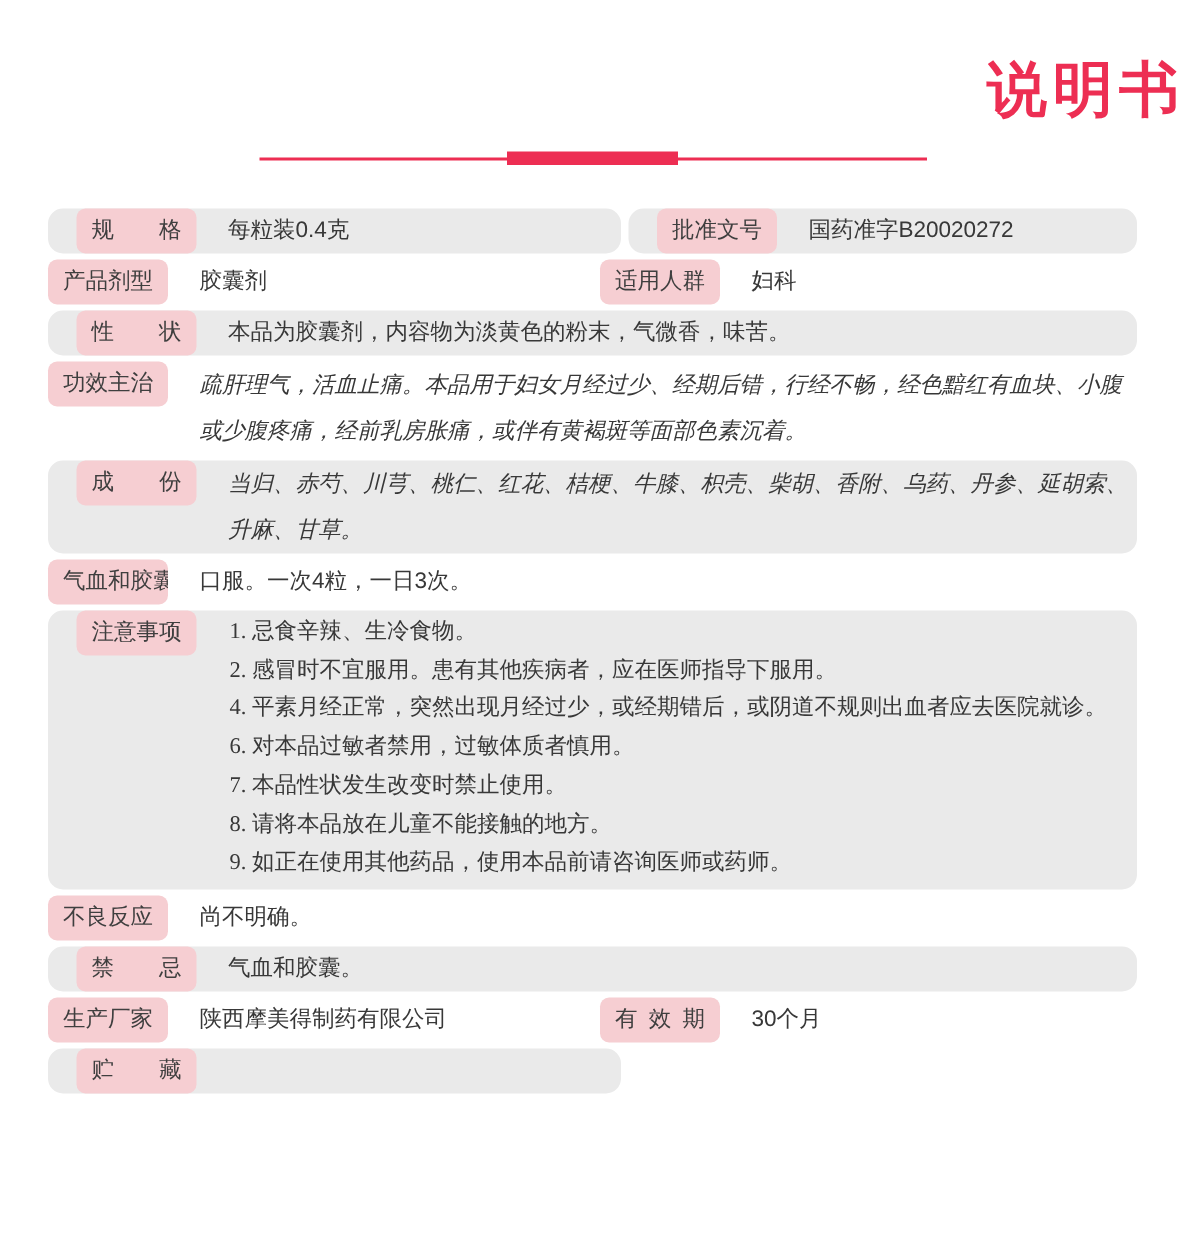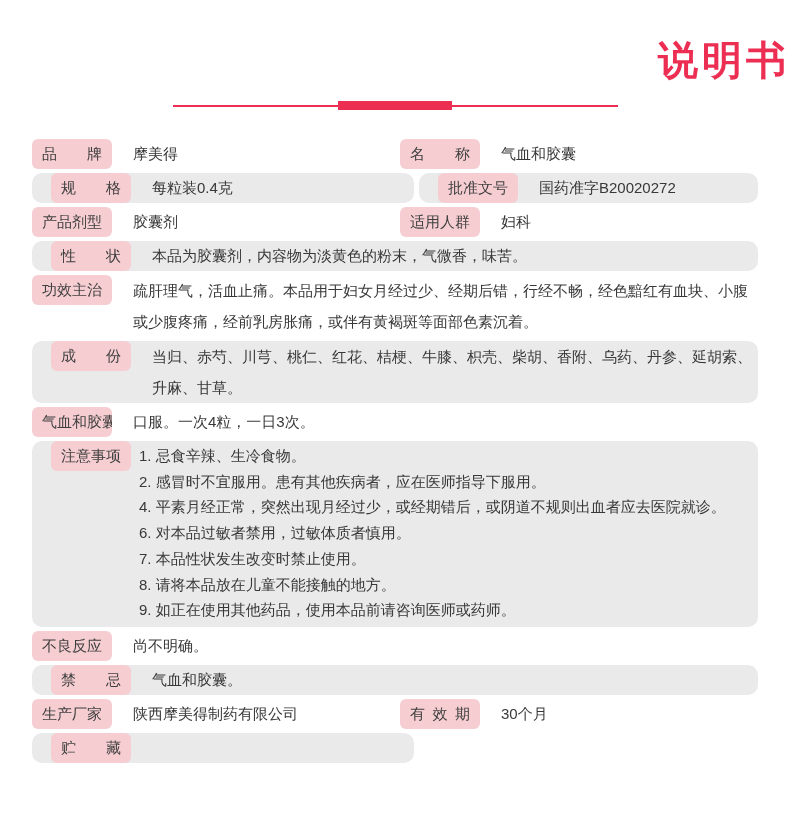--- a/index.html
+++ b/index.html
@@ -48,49 +48,39 @@
     white-space:nowrap;
     overflow:hidden;
   }
   .value{
     flex:1;
     margin-left:21px;
     line-height:30px;
     color:#383838;
     min-height:30px;
   }
-  .value.wrap{line-height:31px;}
-  .list{flex:1;margin-left:8px;padding:2px 0 4px;}
+  .value.wrap{line-height:31px;font-style:italic;}
+  .list{flex:1;margin-left:22px;padding:2px 0 4px;font-family:Liberation Serif, serif;}
   .list .item{line-height:25.7px;color:#383838;}
 </style>
 </head>
 <body>
 
 <div class="page">
 
   <div class="title-block">
     <h1 class="sheet-title">说明书</h1>
     <div class="divider">
       <div class="thin-line"></div>
       <div class="thick-bar"></div>
     </div>
   </div>
 
   <div class="sheet">
 
-    <div class="row">
-      <div class="cell cell-left">
-        <span class="label">品 牌</span>
-        <span class="value">摩美得</span>
-      </div>
-      <div class="cell cell-right">
-        <span class="label">名 称</span>
-        <span class="value">气血和胶囊</span>
-      </div>
-    </div>
 
     <div class="row">
       <div class="cell cell-left bar">
         <span class="label">规 格</span>
         <span class="value">每粒装0.4克</span>
       </div>
       <div class="cell cell-right bar">
         <span class="label">批准文号</span>
         <span class="value">国药准字B20020272</span>
       </div>

